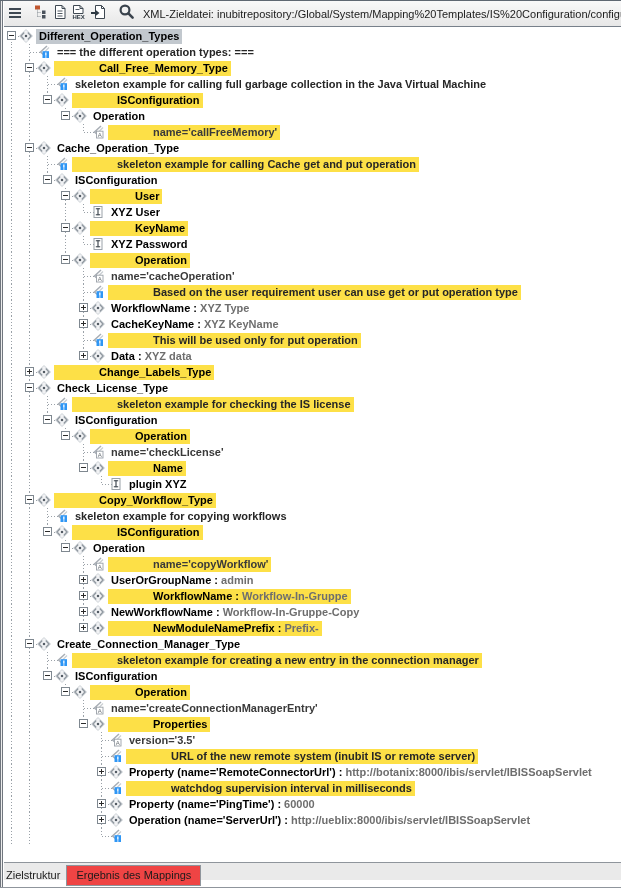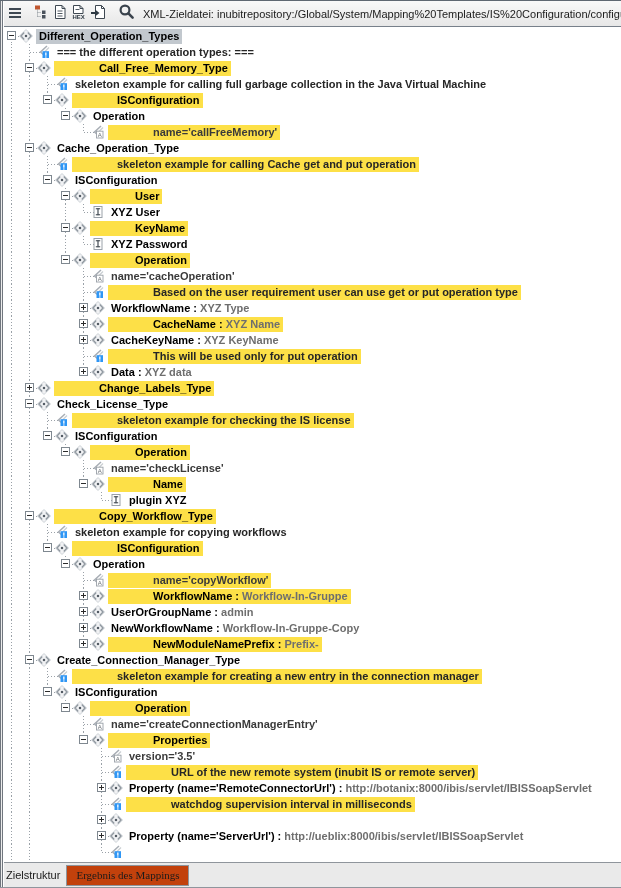--- a/index.html
+++ b/index.html
@@ -55,28 +55,28 @@
   .lbl { padding:1px 3px; line-height:13px;font-weight:bold; }
   .lbl.zebra { background:#fde047;padding-left:45px; }
   .lbl.selected { background:#c2c8ce; }
   .t-element { color:#000; }
   .t-comment { color:#262626;text-align:center; }
   .t-attr { color:#3a3a3a; }
   .t-text { color:#000; }
   .val { color:#6e6e6e; }
   
   .tabbar {
-    height:26px; display:flex; align-items:flex-start;
+    height:18px; display:flex; align-items:flex-start;
     background:#eaeaea; border-top:1px solid #8f959c;
     padding-left:4px; font-size:11px; color:#1b1b1b;
   }
   .tab-active { padding:6px 6px 0 2px; }
   .tab-inactive {
     margin-top:2px; padding:3px 9px 4px 9px;
-    border:1px solid #8f959c; background:#c2410c;font-family:Liberation Serif, serif;
+    border:1px solid #8f959c; background:#ef4444;
   }
 </style>
 </head>
 <body>
 
 <div class="window">
   <div class="left-edge"></div>
 
   <div class="toolbar">
     <span class="tbtn">
@@ -437,38 +437,20 @@
           <span class="expander plus"></span>
         </span>
         <span class="nicon">
           <svg width="14" height="14" viewBox="0 0 14 14">
             <path d="M7 0.5 L13.5 7 L7 13.5 L0.5 7 Z" fill="#f1f2f4" stroke="#ccd1d6" stroke-width="1"></path>
             <path d="M5.2 3.6 L2 7 L5.2 10.4" fill="none" stroke="#9199a1" stroke-width="1.4"></path>
             <path d="M8.8 3.6 L12 7 L8.8 10.4" fill="none" stroke="#9199a1" stroke-width="1.4"></path>
             <rect x="5.9" y="5.9" width="2.2" height="2.2" fill="#535b64"></rect>
           </svg>
         </span>
-        <span class="lbl zebra"><span class="t-element">CacheName</span><span class="t-element"> : </span><span class="val">XYZ Name</span></span>
-      </div>
-      <div class="row">
-        <span class="guide on"></span>
-        <span class="guide on"></span>
-        <span class="guide"></span>
-        <span class="guide"></span>
-        <span class="junction">
-          <span class="expander plus"></span>
-        </span>
-        <span class="nicon">
-          <svg width="14" height="14" viewBox="0 0 14 14">
-            <path d="M7 0.5 L13.5 7 L7 13.5 L0.5 7 Z" fill="#f1f2f4" stroke="#ccd1d6" stroke-width="1"></path>
-            <path d="M5.2 3.6 L2 7 L5.2 10.4" fill="none" stroke="#9199a1" stroke-width="1.4"></path>
-            <path d="M8.8 3.6 L12 7 L8.8 10.4" fill="none" stroke="#9199a1" stroke-width="1.4"></path>
-            <rect x="5.9" y="5.9" width="2.2" height="2.2" fill="#535b64"></rect>
-          </svg>
-        </span>
         <span class="lbl"><span class="t-element">CacheKeyName</span><span class="t-element"> : </span><span class="val">XYZ KeyName</span></span>
       </div>
       <div class="row">
         <span class="guide on"></span>
         <span class="guide on"></span>
         <span class="guide"></span>
         <span class="guide"></span>
         <span class="junction"></span>
         <span class="nicon">
           <svg width="14" height="14" viewBox="0 0 14 14">
@@ -716,39 +698,39 @@
           <span class="expander plus"></span>
         </span>
         <span class="nicon">
           <svg width="14" height="14" viewBox="0 0 14 14">
             <path d="M7 0.5 L13.5 7 L7 13.5 L0.5 7 Z" fill="#f1f2f4" stroke="#ccd1d6" stroke-width="1"></path>
             <path d="M5.2 3.6 L2 7 L5.2 10.4" fill="none" stroke="#9199a1" stroke-width="1.4"></path>
             <path d="M8.8 3.6 L12 7 L8.8 10.4" fill="none" stroke="#9199a1" stroke-width="1.4"></path>
             <rect x="5.9" y="5.9" width="2.2" height="2.2" fill="#535b64"></rect>
           </svg>
         </span>
+        <span class="lbl"><span class="t-element">UserOrGroupName</span><span class="t-element"> : </span><span class="val">admin</span></span>
+      </div>
+      <div class="row">
+        <span class="guide on"></span>
+        <span class="guide on"></span>
+        <span class="guide"></span>
+        <span class="guide"></span>
+        <span class="junction">
+          <span class="expander plus"></span>
+        </span>
+        <span class="nicon">
+          <svg width="14" height="14" viewBox="0 0 14 14">
+            <path d="M7 0.5 L13.5 7 L7 13.5 L0.5 7 Z" fill="#f1f2f4" stroke="#ccd1d6" stroke-width="1"></path>
+            <path d="M5.2 3.6 L2 7 L5.2 10.4" fill="none" stroke="#9199a1" stroke-width="1.4"></path>
+            <path d="M8.8 3.6 L12 7 L8.8 10.4" fill="none" stroke="#9199a1" stroke-width="1.4"></path>
+            <rect x="5.9" y="5.9" width="2.2" height="2.2" fill="#535b64"></rect>
+          </svg>
+        </span>
         <span class="lbl zebra"><span class="t-element">WorkflowName</span><span class="t-element"> : </span><span class="val">Workflow-In-Gruppe</span></span>
-      </div>
-      <div class="row">
-        <span class="guide on"></span>
-        <span class="guide on"></span>
-        <span class="guide"></span>
-        <span class="guide"></span>
-        <span class="junction">
-          <span class="expander plus"></span>
-        </span>
-        <span class="nicon">
-          <svg width="14" height="14" viewBox="0 0 14 14">
-            <path d="M7 0.5 L13.5 7 L7 13.5 L0.5 7 Z" fill="#f1f2f4" stroke="#ccd1d6" stroke-width="1"></path>
-            <path d="M5.2 3.6 L2 7 L5.2 10.4" fill="none" stroke="#9199a1" stroke-width="1.4"></path>
-            <path d="M8.8 3.6 L12 7 L8.8 10.4" fill="none" stroke="#9199a1" stroke-width="1.4"></path>
-            <rect x="5.9" y="5.9" width="2.2" height="2.2" fill="#535b64"></rect>
-          </svg>
-        </span>
-        <span class="lbl"><span class="t-element">UserOrGroupName</span><span class="t-element"> : </span><span class="val">admin</span></span>
       </div>
       <div class="row">
         <span class="guide on"></span>
         <span class="guide on"></span>
         <span class="guide"></span>
         <span class="guide"></span>
         <span class="junction">
           <span class="expander plus"></span>
         </span>
         <span class="nicon">
@@ -958,39 +940,40 @@
           <span class="expander plus"></span>
         </span>
         <span class="nicon">
           <svg width="14" height="14" viewBox="0 0 14 14">
             <path d="M7 0.5 L13.5 7 L7 13.5 L0.5 7 Z" fill="#f1f2f4" stroke="#ccd1d6" stroke-width="1"></path>
             <path d="M5.2 3.6 L2 7 L5.2 10.4" fill="none" stroke="#9199a1" stroke-width="1.4"></path>
             <path d="M8.8 3.6 L12 7 L8.8 10.4" fill="none" stroke="#9199a1" stroke-width="1.4"></path>
             <rect x="5.9" y="5.9" width="2.2" height="2.2" fill="#535b64"></rect>
           </svg>
         </span>
-      </div>
-      <div class="row">
-        <span class="guide on"></span>
-        <span class="guide on"></span>
-        <span class="guide"></span>
-        <span class="guide"></span>
-        <span class="guide"></span>
-        <span class="junction">
-          <span class="expander plus"></span>
-        </span>
-        <span class="nicon">
-          <svg width="14" height="14" viewBox="0 0 14 14">
-            <path d="M7 0.5 L13.5 7 L7 13.5 L0.5 7 Z" fill="#f1f2f4" stroke="#ccd1d6" stroke-width="1"></path>
-            <path d="M5.2 3.6 L2 7 L5.2 10.4" fill="none" stroke="#9199a1" stroke-width="1.4"></path>
-            <path d="M8.8 3.6 L12 7 L8.8 10.4" fill="none" stroke="#9199a1" stroke-width="1.4"></path>
-            <rect x="5.9" y="5.9" width="2.2" height="2.2" fill="#535b64"></rect>
-          </svg>
-        </span>
-        <span class="lbl"><span class="t-element">Property (name='ServerUrl')</span><span class="t-element"> : </span><span class="val">http://ueblix:8000/ibis/servlet/IBISSoapServlet</span></span>
+        <span class="lbl"><span class="t-element">Property (name='PingTime')</span><span class="t-element"> : </span><span class="val">60000</span></span>
+      </div>
+      <div class="row">
+        <span class="guide on"></span>
+        <span class="guide on"></span>
+        <span class="guide"></span>
+        <span class="guide"></span>
+        <span class="guide"></span>
+        <span class="junction">
+          <span class="expander plus"></span>
+        </span>
+        <span class="nicon">
+          <svg width="14" height="14" viewBox="0 0 14 14">
+            <path d="M7 0.5 L13.5 7 L7 13.5 L0.5 7 Z" fill="#f1f2f4" stroke="#ccd1d6" stroke-width="1"></path>
+            <path d="M5.2 3.6 L2 7 L5.2 10.4" fill="none" stroke="#9199a1" stroke-width="1.4"></path>
+            <path d="M8.8 3.6 L12 7 L8.8 10.4" fill="none" stroke="#9199a1" stroke-width="1.4"></path>
+            <rect x="5.9" y="5.9" width="2.2" height="2.2" fill="#535b64"></rect>
+          </svg>
+        </span>
+        <span class="lbl"><span class="t-element">Operation (name='ServerUrl')</span><span class="t-element"> : </span><span class="val">http://ueblix:8000/ibis/servlet/IBISSoapServlet</span></span>
       </div>
       <div class="row">
         <span class="guide on"></span>
         <span class="guide on"></span>
         <span class="guide"></span>
         <span class="guide"></span>
         <span class="guide"></span>
         <span class="junction last"></span>
         <span class="nicon">
           <svg width="14" height="14" viewBox="0 0 14 14">

